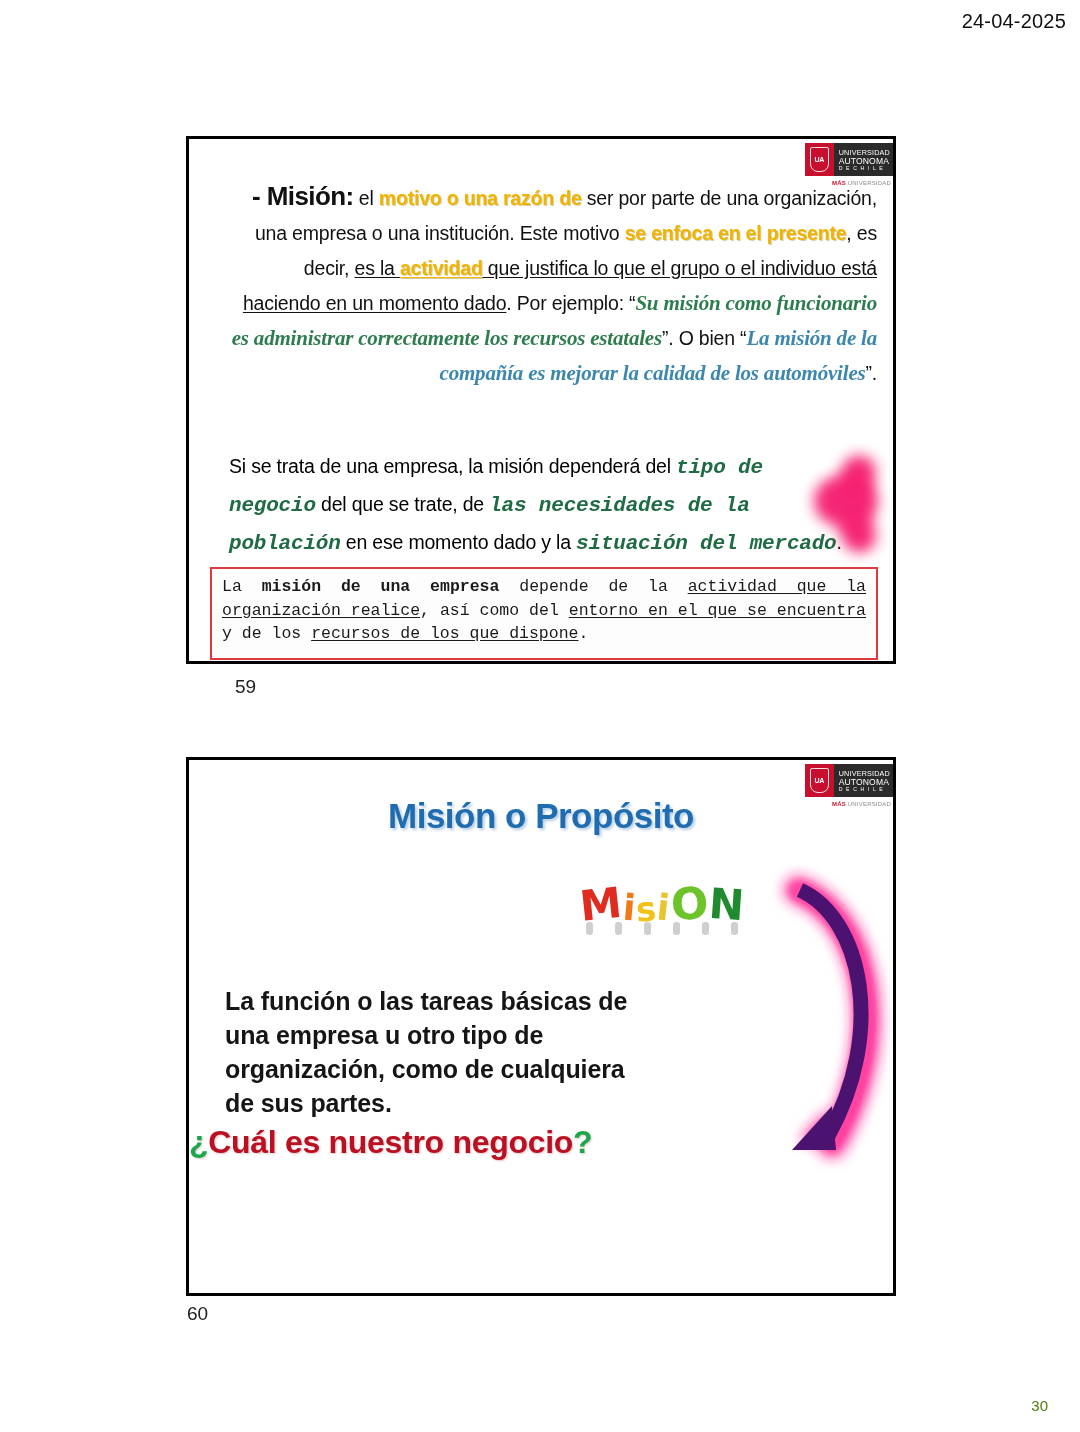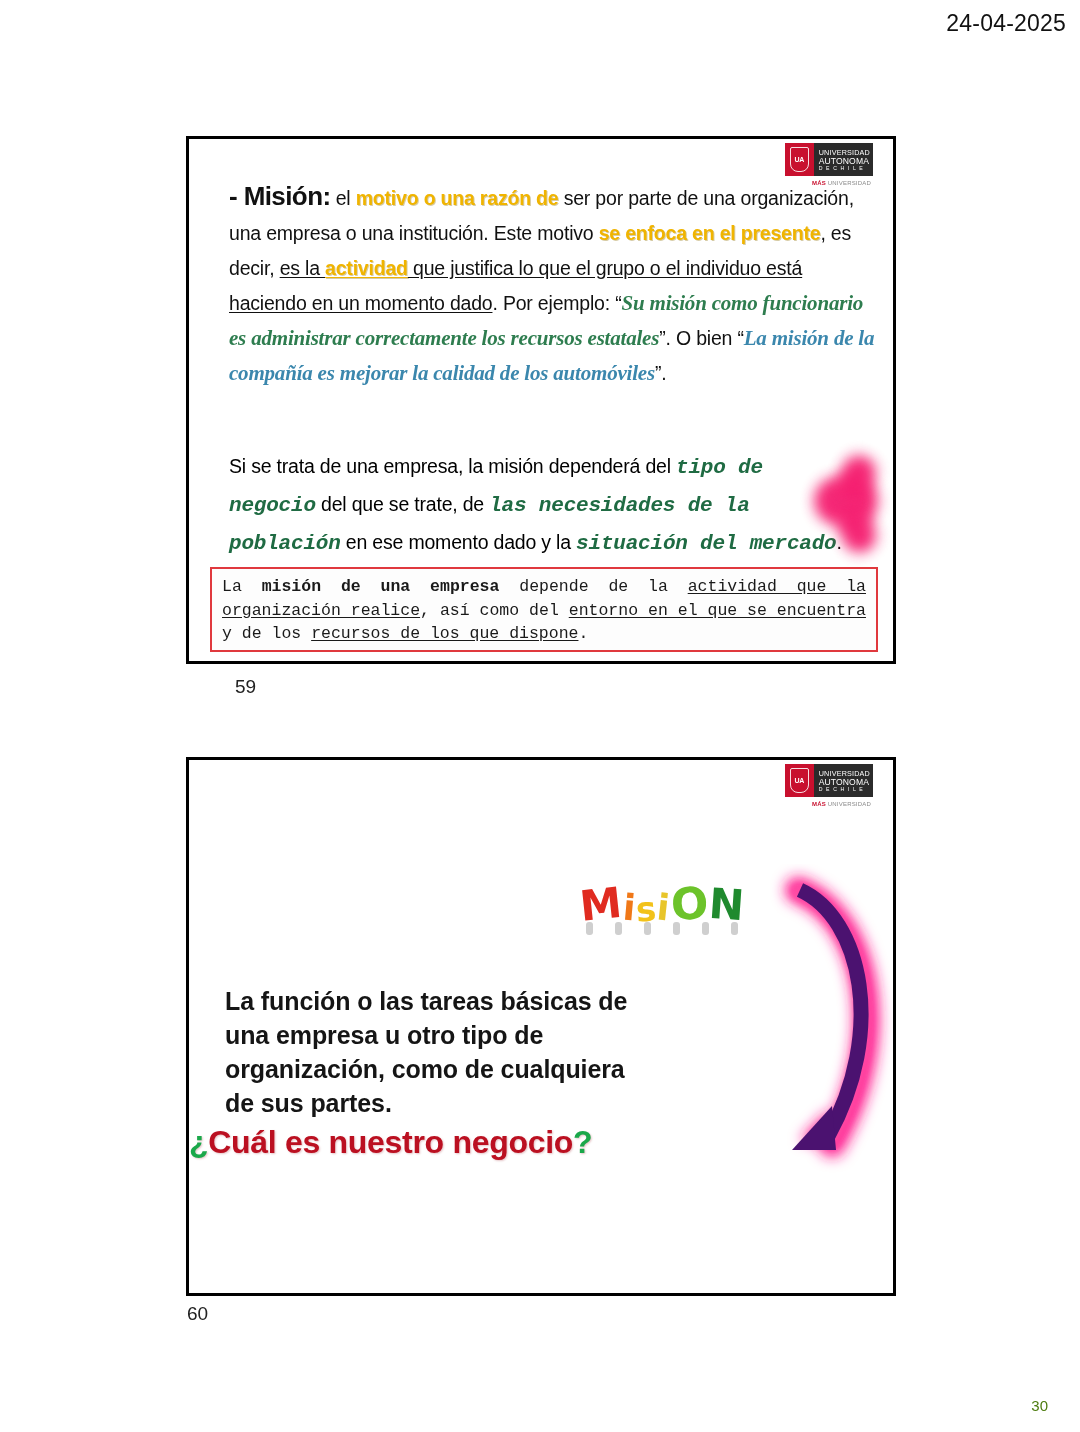--- a/index.html
+++ b/index.html
@@ -14,21 +14,21 @@
     font-family: "Liberation Sans", sans-serif;
     color: #000;
     overflow: hidden;
   }
 
   
   .page-date {
     position: absolute;
     top: 10px;
     right: 14px;
-    font-size: 23px;
+    font-size: 20px;
     letter-spacing: 0.2px;
     color: #111;
   }
   .page-number-bottom {
     position: absolute;
     bottom: 18px;
     right: 32px;
     font-size: 15px;
     color: #4d7c0f;
   }
@@ -58,21 +58,21 @@
   #slide-60 {
     left: 186px;
     top: 757px;
     width: 710px;
     height: 539px;
   }
 
   
   .uach-logo {
     position: absolute;
-    right: 20px;
+    right: 0;
     top: 4px;
     width: 88px;
     height: 48px;
   }
   .uach-logo .logo-row {
     display: flex;
     align-items: stretch;
     height: 33px;
   }
   .uach-logo .shield {
@@ -123,20 +123,21 @@
   
   #slide-59 .body {
     position: absolute;
     left: 40px;
     top: 40px;
     width: 648px;
     font-size: 19.5px;
     line-height: 35px;
     color: #111;
     letter-spacing: -0.2px;
+    text-align: right;
   }
   .heading-mision {
     font-size: 26px;
     font-weight: bold;
     letter-spacing: -0.6px;
   }
   .hl {
     color: #f0b400;
     font-weight: bold;
     text-shadow: 1px 1px 0 rgba(140,110,0,.35);
@@ -175,21 +176,21 @@
 
   
   .mono-box {
     position: absolute;
     left: 21px;
     top: 428px;
     width: 668px;
     box-sizing: border-box;
     border: 2px solid #e0393e;
     background: #fdfdfd;
-    padding: 6px 10px 4px 10px;
+    padding: 6px 10px 12px 10px;
     font-family: "Liberation Mono", monospace;
     font-size: 16.5px;
     line-height: 23.5px;
     color: #1a1a1a;
     text-align: justify;
   }
   .mono-box b { font-weight: bold; }
   .mono-box .u { text-decoration: underline; }
 
   
@@ -357,20 +358,21 @@
         <span class="wm1">UNIVERSIDAD</span>
         <span class="wm2">AUTONOMA</span>
         <span class="wm3">D E   C H I L E</span>
       </div>
     </div>
     <div class="tagline">
       <span class="tag-red">MÁS</span><span class="tag-gray"> UNIVERSIDAD</span>
     </div>
   </div>
 
+  <div class="slide-title">Misión o Propósito</div>
 
   <div class="wordart">
     <span class="ch c0">M</span>
     <span class="ch c1">i</span>
     <span class="ch c2">s</span>
     <span class="ch c3">i</span>
     <span class="ch c4">O</span>
     <span class="ch c5">N</span>
     <span class="legs">
         <i></i>

